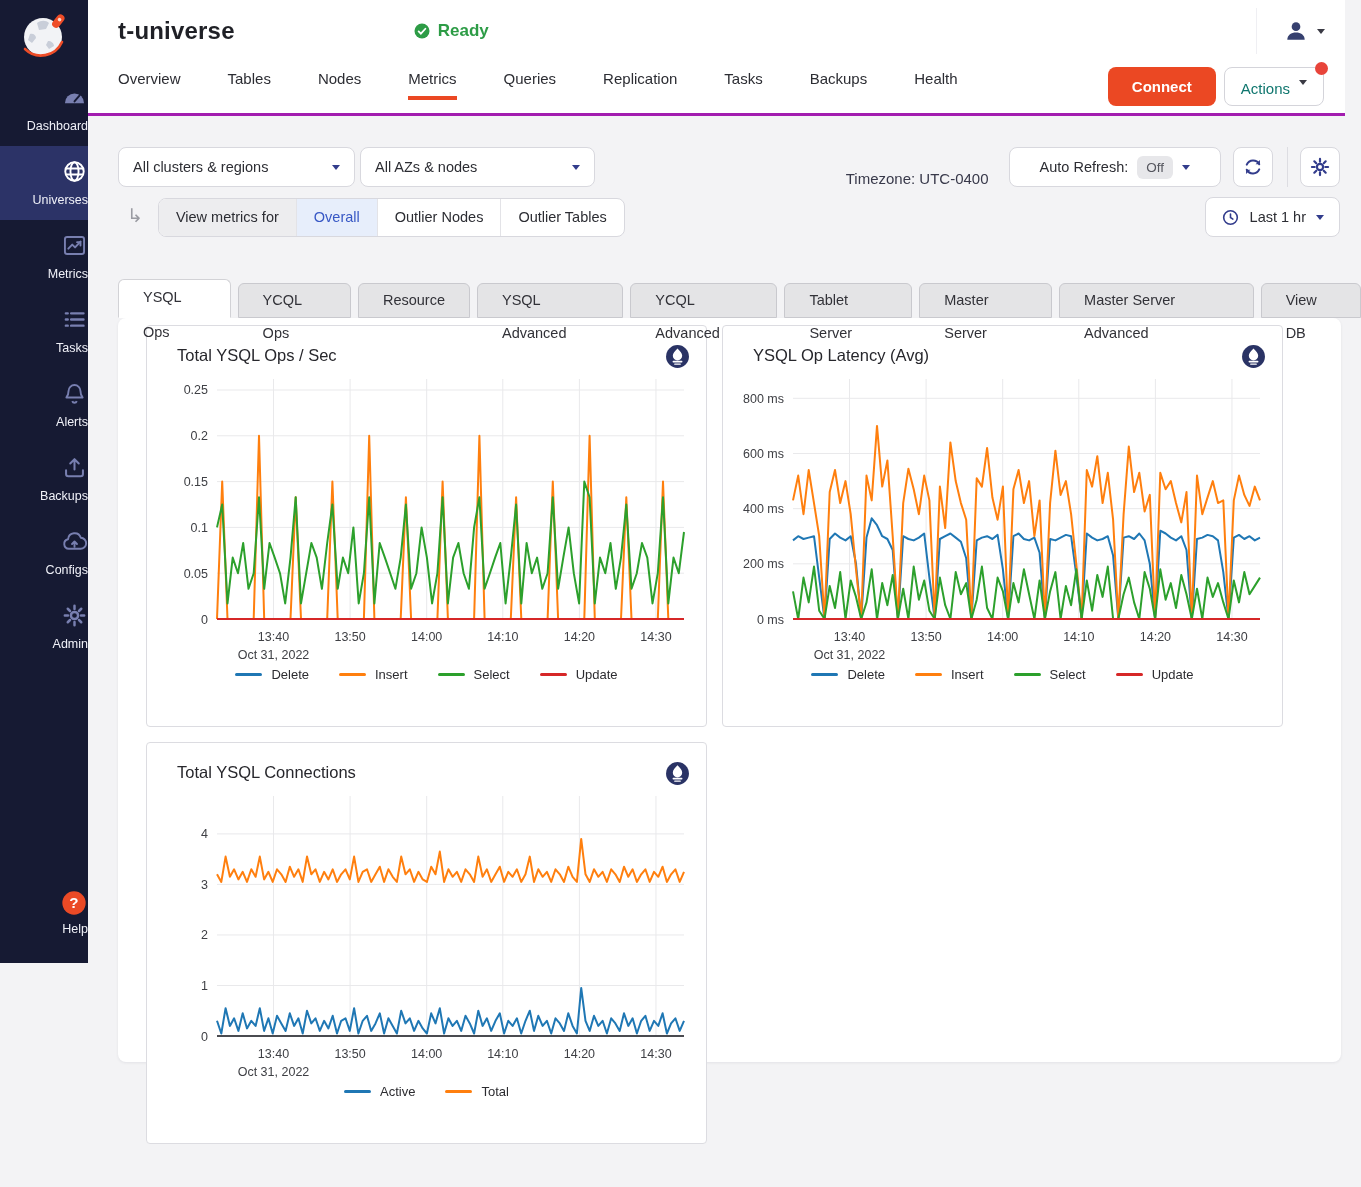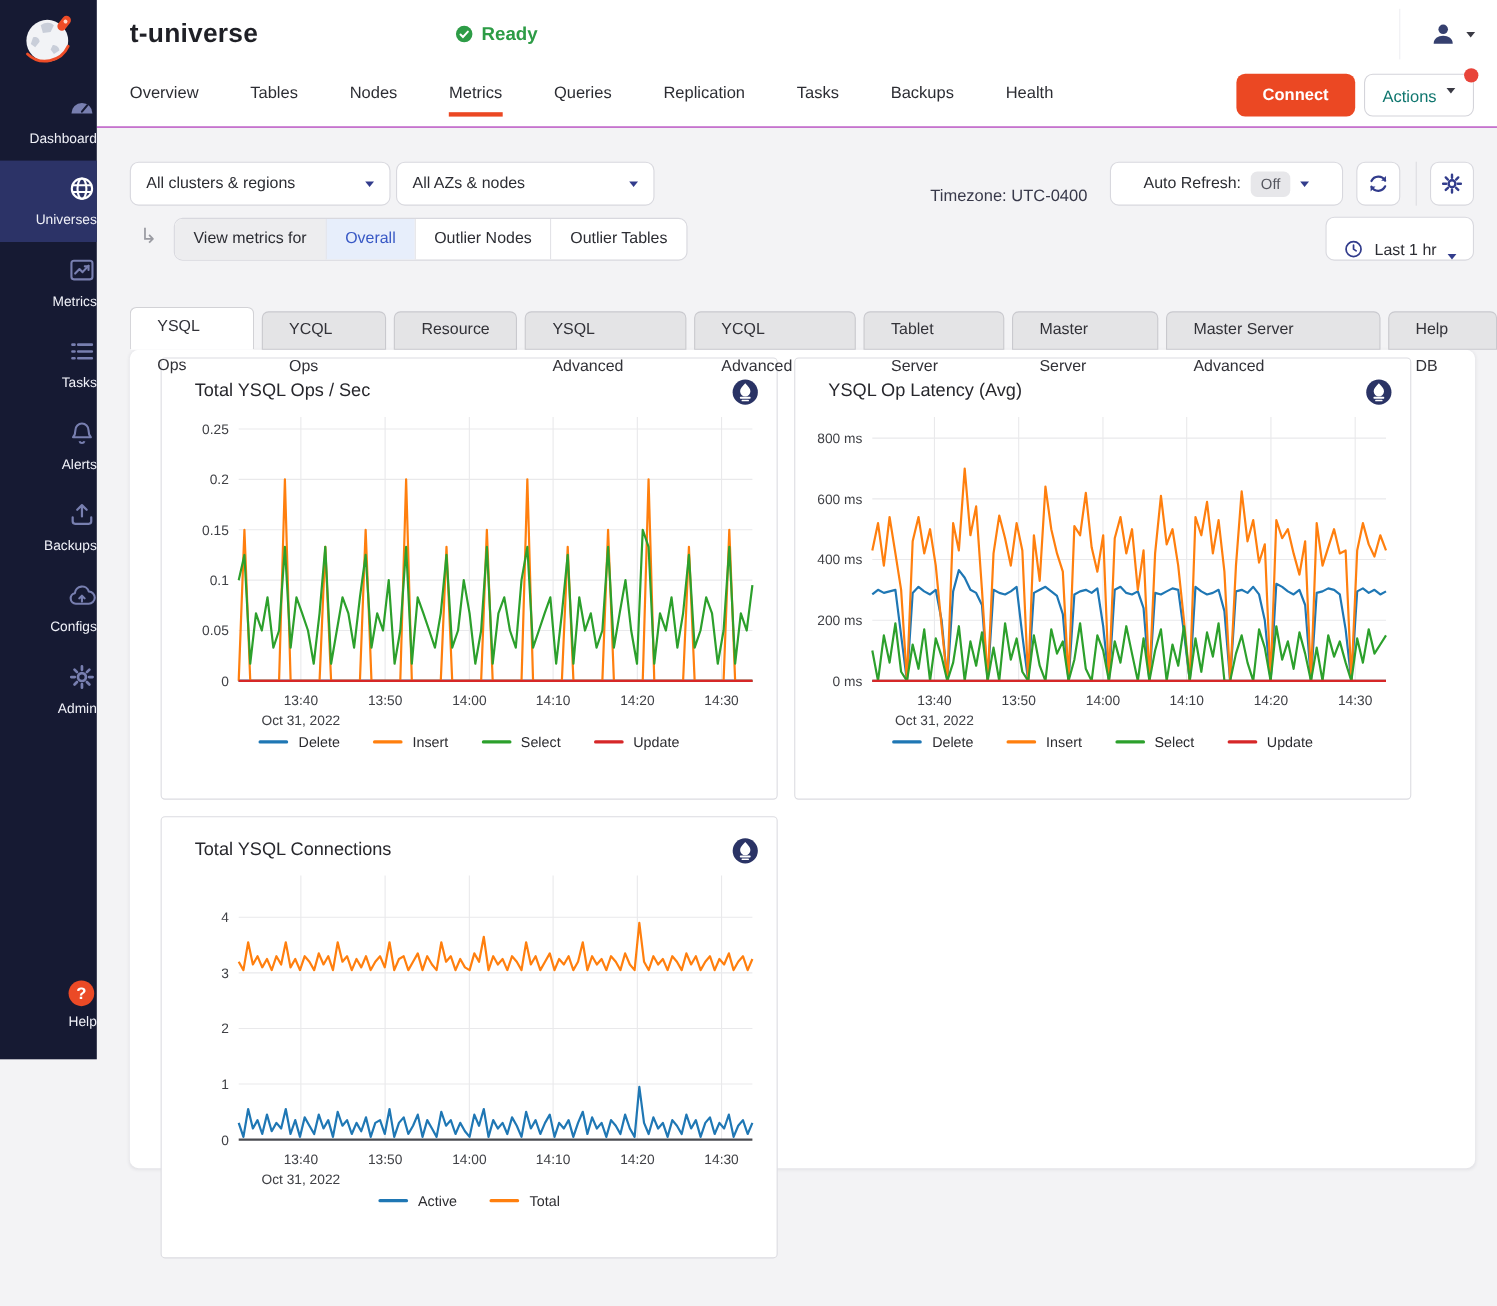--- a/index.html
+++ b/index.html
@@ -9,29 +9,29 @@
   .sidebar{position:absolute;left:0;top:0;width:88px;height:963px;background:#161a33;
     display:flex;flex-direction:column;align-items:stretch;z-index:10}
   .logo-wrap{display:flex;justify-content:center;padding:10px 0 6px;cursor:pointer}
   .side-item{display:flex;flex-direction:column;align-items:flex-end;gap:5px;
     padding:12px 0 13px;color:#f0f1f8;font-size:12.5px;cursor:pointer}
   .side-item svg{color:#787fb0}
   .side-item.active{background:#2c3367}
   .side-item.active svg{color:#ffffff}
   .side-help{margin-top:auto;margin-bottom:14px}
   
-  .header{position:absolute;left:88px;top:0;right:0;height:116px;background:#fff;
-    border-bottom:1px solid #a21caf;z-index:5}
+  .header{position:absolute;left:88px;top:0;right:16px;height:116px;background:#fff;
+    border-bottom:3px solid #a21caf;z-index:5}
   .h-row1{display:flex;align-items:center;height:52px;padding:10px 20px 0 30px}
   .uni-title{font-size:24px;font-weight:700;color:#1f2026;letter-spacing:.2px}
   .ready-badge{display:flex;align-items:center;gap:7px;margin-left:178px;
     color:#2d9c46;font-weight:700;font-size:17px}
   .user-menu{margin-left:auto;display:flex;align-items:center;gap:8px;cursor:pointer;
     padding-left:26px;border-left:1px solid #efeff3;height:46px}
-  .nav-row{display:flex;align-items:flex-end;padding:0 20px 0 30px;margin-top:12px;height:42px}
+  .nav-row{display:flex;align-items:center;padding:0 20px 0 30px;margin-top:12px;height:42px}
   .nav-item{margin-right:47px;font-size:15px;color:#2c2d33;padding-bottom:13px;cursor:pointer}
   .nav-item.active{font-weight:500;border-bottom:4px solid #eb4823;padding-bottom:9px}
   .hdr-buttons{position:absolute;right:21px;top:67px;display:flex;gap:8px}
   .btn-connect{background:#eb4823;color:#fff;font-weight:700;font-size:15px;border:none;
     border-radius:8px;padding:0 24px;height:39px;cursor:pointer;font-family:inherit}
   .btn-actions{background:#fff;color:#0f766e;font-size:15px;border:1px solid #d4d4da;
     border-radius:8px;padding:12px 16px;height:39px;cursor:pointer;display:flex;align-items:flex-start;
     gap:9px;font-family:inherit;position:relative}
   .alert-dot{position:absolute;top:-6px;right:-5px;width:13px;height:13px;border-radius:50%;
     background:#e8443a}
@@ -54,21 +54,21 @@
     display:flex;align-items:center;justify-content:center;cursor:pointer;margin-left:12px}
   .vdivider{width:1px;height:40px;background:#dddde2;margin-left:14px}
   .filter-row2{position:absolute;left:39px;top:81px;right:21px;display:flex;align-items:center}
   .redirect-arrow{font-size:19px;color:#9a9ba2;margin-right:15px;margin-top:-4px}
   .seg-group{display:flex;border:1px solid #d8d8de;border-radius:8px;overflow:hidden;height:39px;background:#fff}
   .seg-label{background:#ededef;display:flex;align-items:center;padding:0 17px;font-size:14.5px;color:#2c2d33}
   .seg-opt{display:flex;align-items:center;padding:0 17px;font-size:14.5px;color:#2c2d33;
     cursor:pointer;border-left:1px solid #e3e3e7}
   .seg-opt.active{background:#e7eefb;color:#3858c5}
   .time-range{margin-left:auto;background:#fff;border:1px solid #d8d8de;border-radius:8px;height:40px;
-    display:flex;align-items:flex-end;gap:10px;padding:0 15px;font-size:14.5px;color:#2c2d33;cursor:pointer}
+    display:flex;align-items:center;gap:10px;padding:0 15px;font-size:14.5px;color:#2c2d33;cursor:pointer}
   
   .tabs-row{position:absolute;left:30px;top:167px;display:flex;gap:7px;z-index:4}
   .mtab{height:35px;line-height:33px;padding:0 24px;background:#e4e4e6;border:1px solid #c9c9ce;
     border-radius:6px 6px 0 0;font-size:14.5px;color:#323238;cursor:pointer}
   .mtab.active{background:#fff;border-color:#d2d2d6;border-bottom:1px solid #fff;height:39px;
     line-height:35px;margin-top:-4px;margin-bottom:-1px;z-index:5;position:relative}
   .big-panel{position:absolute;left:30px;top:202px;width:1223px;height:744px;background:#fff;
     border-radius:8px;box-shadow:0 1px 3px rgba(40,40,60,.08);z-index:3}
   .charts-wrap{display:flex;flex-wrap:wrap;column-gap:15px;row-gap:15px;padding:7px 0 0 28px;width:1180px}
   .chart-panel{width:561px;height:402px;border:1px solid #dcdce1;border-radius:4px;background:#fff;
@@ -263,21 +263,21 @@
 
   <div class="tabs-row" id="metric-tabs">
       <span class="mtab active">YSQL Ops</span>
       <span class="mtab">YCQL Ops</span>
       <span class="mtab">Resource</span>
       <span class="mtab">YSQL Advanced</span>
       <span class="mtab">YCQL Advanced</span>
       <span class="mtab">Tablet Server</span>
       <span class="mtab">Master Server</span>
       <span class="mtab">Master Server Advanced</span>
-      <span class="mtab">Help DB</span>
+      <span class="mtab">View DB</span>
     </div>
 
   <section class="big-panel">
     <div class="charts-wrap" id="charts-wrap">
       <div class="chart-panel">
         <div class="chart-title">Total YSQL Ops / Sec</div>
         <span class="prom-link"><svg width="25" height="25" viewBox="0 0 24 24">
               <circle cx="12" cy="12" r="11" fill="#2a3365"></circle>
               <path d="M12 4.2c2.6 2.9 4.5 4.5 4.5 7.1a4.5 4.5 0 0 1-9 0c0-2.6 1.9-4.2 4.5-7.1z" fill="#fff"></path>
               <rect x="7.3" y="16" width="9.4" height="1.7" rx=".6" fill="#fff"></rect>

